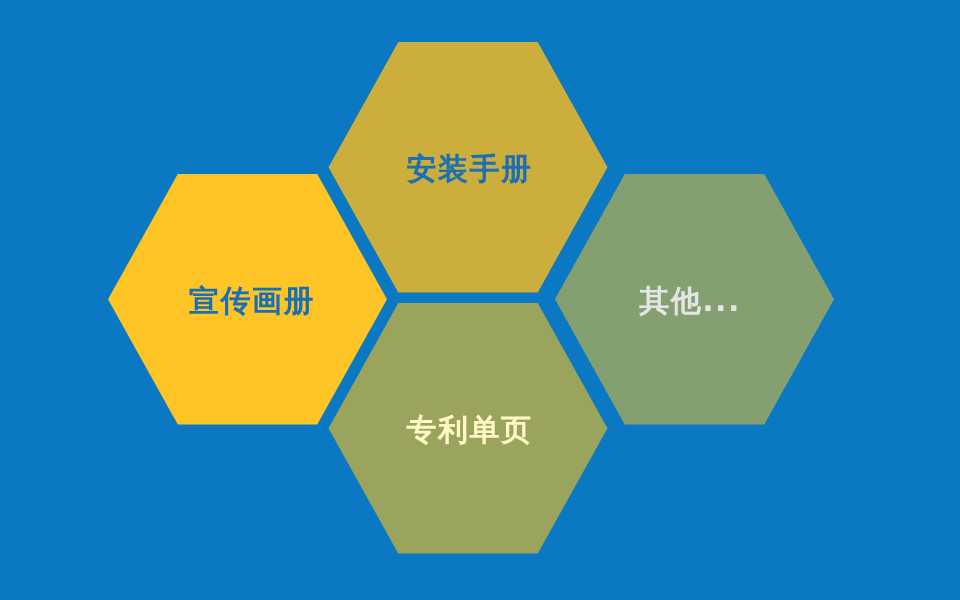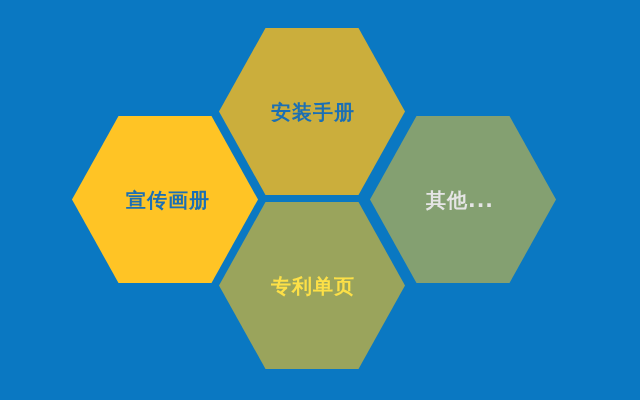--- a/index.html
+++ b/index.html
@@ -57,17 +57,17 @@
 
     <polygon points="219,285.5 265.5,202 358.5,202 405,285.5 358.5,369 265.5,369" fill="#9aa45c"></polygon>
 
     <polygon points="370,199.5 416.5,116 509.5,116 556,199.5 509.5,283 416.5,283" fill="#84a071"></polygon>
   </svg>
 
   <div class="hex-label lbl-promo" style="color: rgb(27, 111, 180);">宣传画册</div>
 
   <div class="hex-label lbl-install" style="color: rgb(27, 111, 180);">安装手册</div>
 
-  <div class="hex-label lbl-patent" style="color: #fde047;">专利单页</div>
+  <div class="hex-label lbl-patent" style="color: #fef9c3;">专利单页</div>
 
   <div class="hex-label lbl-other" style="color: #e5e5e5;">其他...</div>
 
 </div>
 
 </body></html>

